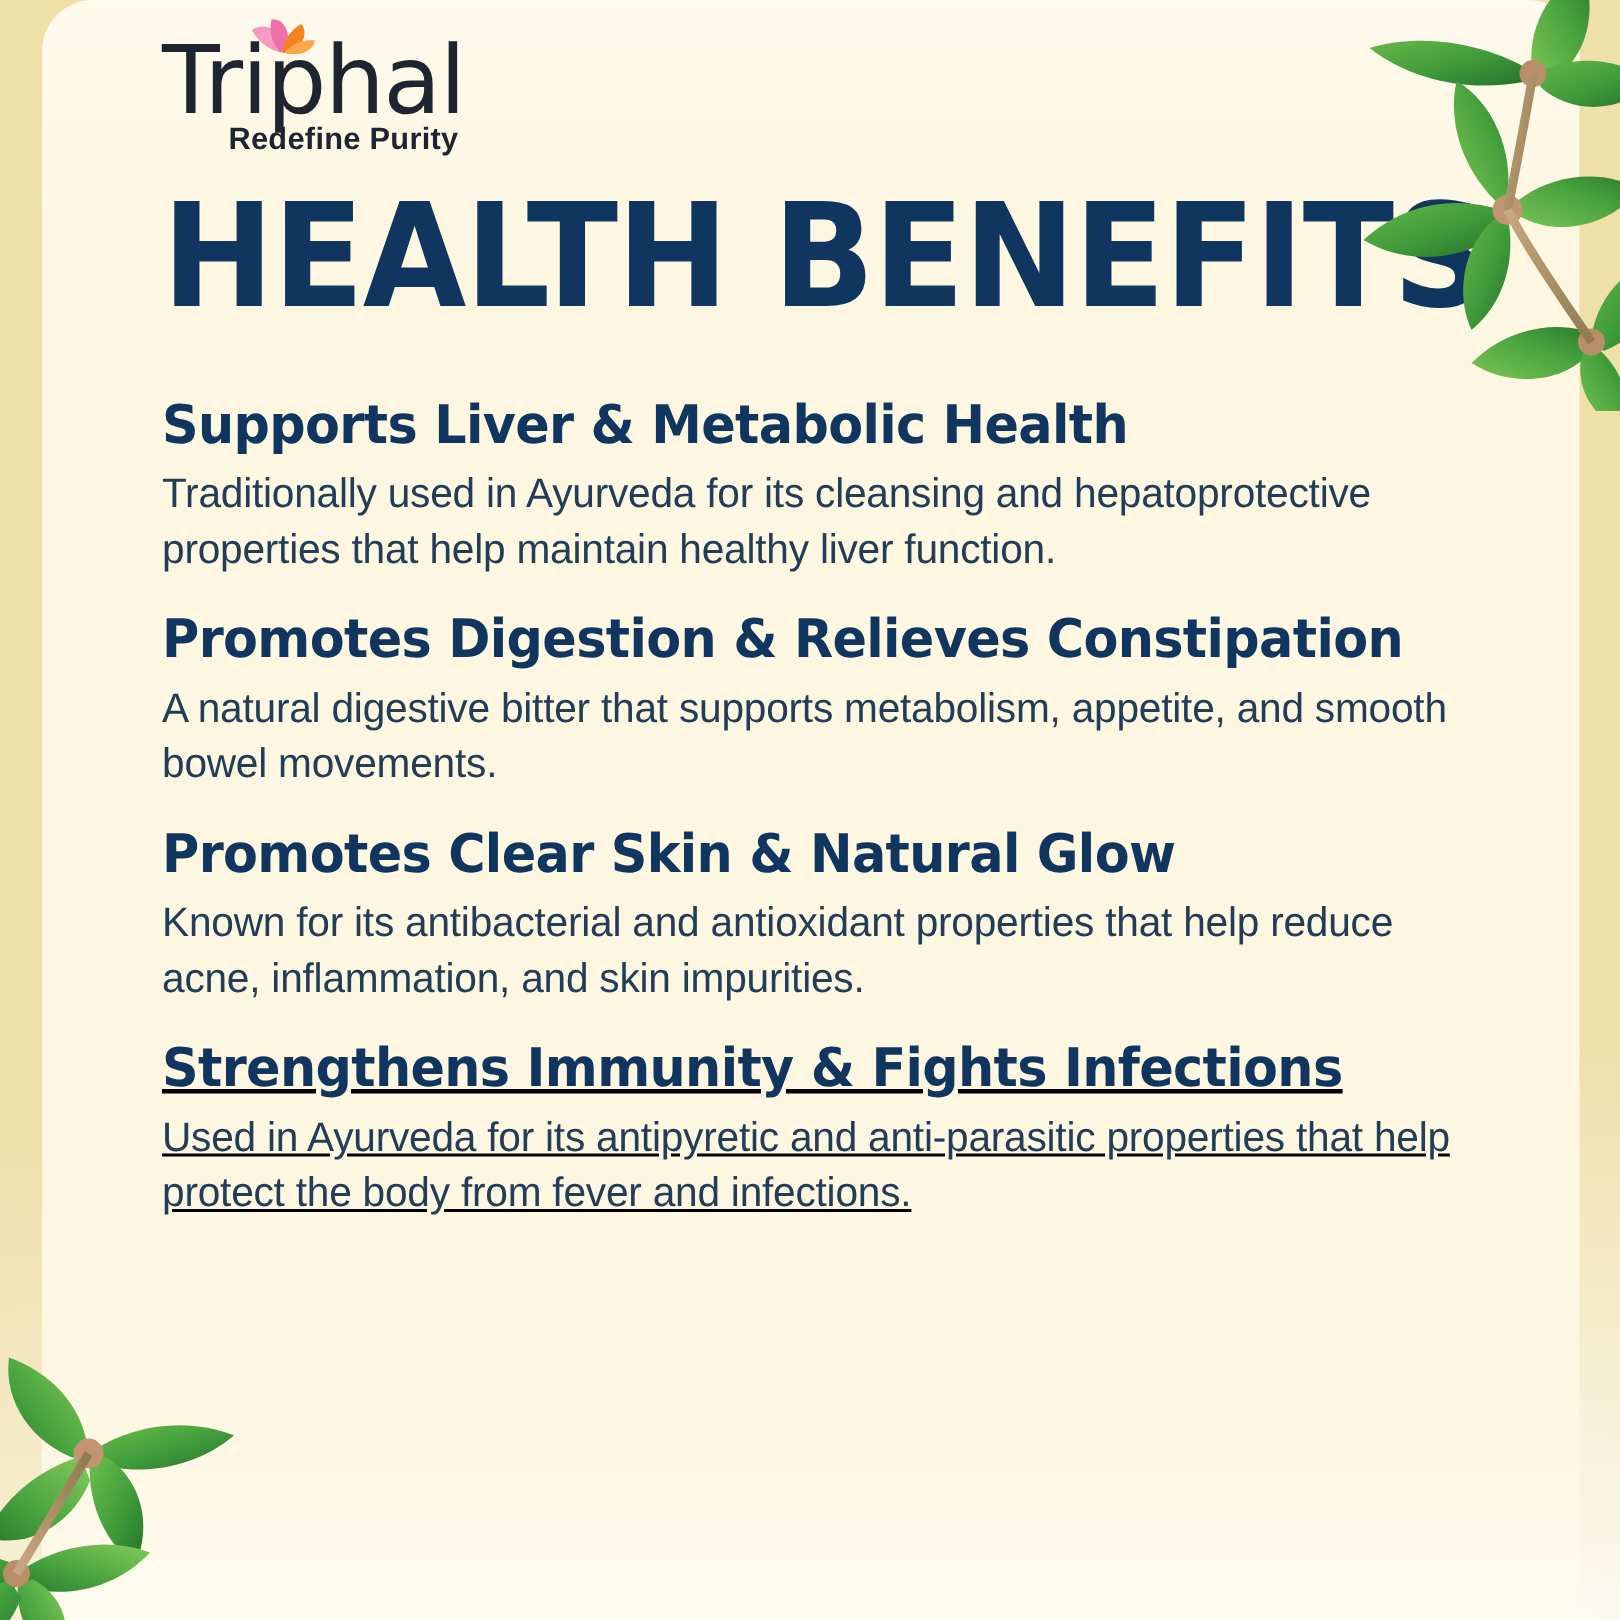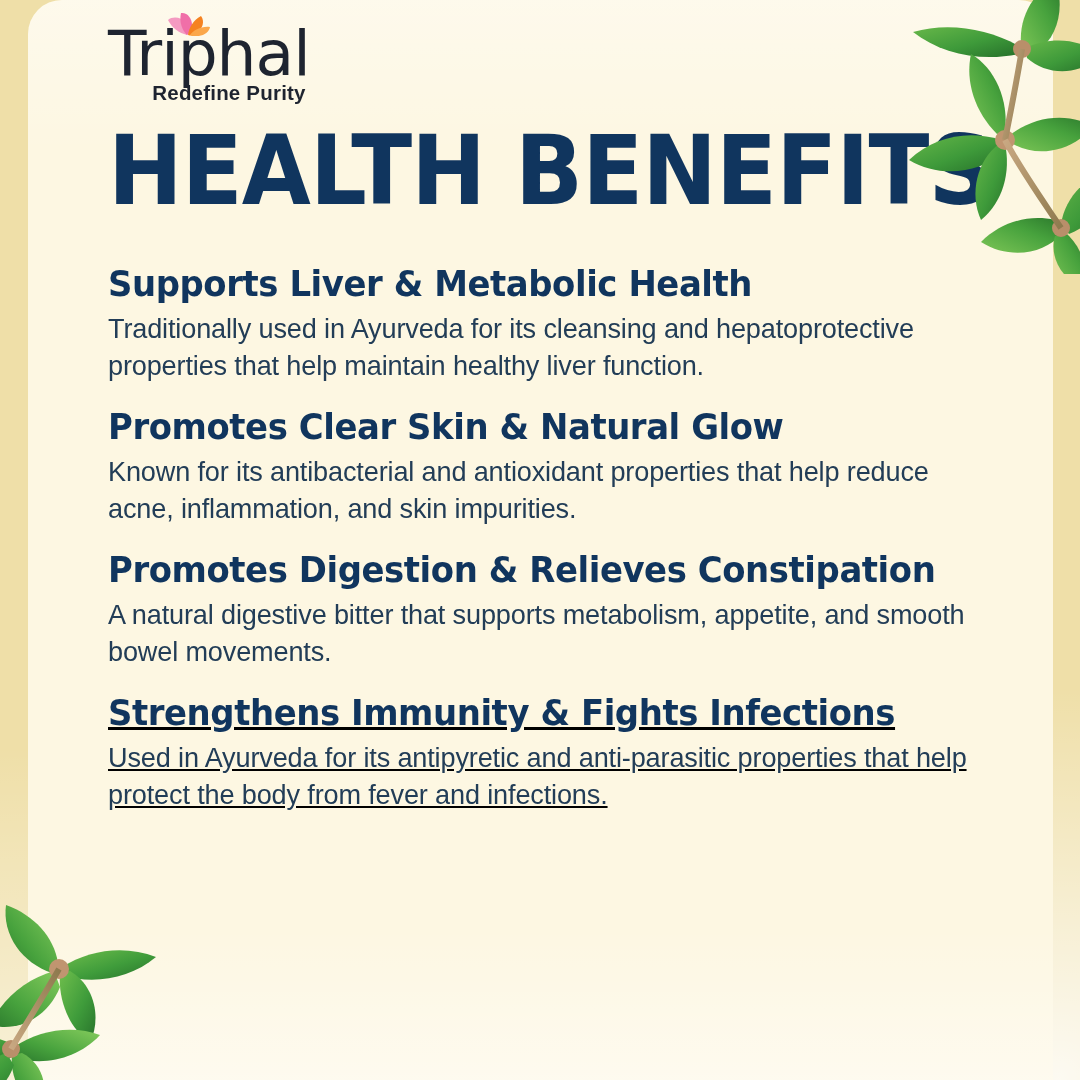--- a/index.html
+++ b/index.html
@@ -157,27 +157,27 @@
 
     <div id="benefits">
 
       <div class="benefit">
         <div class="b-head">Supports Liver &amp; Metabolic Health</div>
         <div class="b-body">Traditionally used in Ayurveda for its cleansing and hepatoprotective properties that help maintain healthy liver function.</div>
       </div>
 
 
       <div class="benefit">
+        <div class="b-head">Promotes Digestion &amp; Relieves Constipation</div>
+        <div class="b-body">A natural digestive bitter that supports metabolism, appetite, and smooth bowel movements.</div>
+      </div>
+
+      <div class="benefit">
         <div class="b-head">Promotes Clear Skin &amp; Natural Glow</div>
         <div class="b-body">Known for its antibacterial and antioxidant properties that help reduce acne, inflammation, and skin impurities.</div>
-      </div>
-
-      <div class="benefit">
-        <div class="b-head">Promotes Digestion &amp; Relieves Constipation</div>
-        <div class="b-body">A natural digestive bitter that supports metabolism, appetite, and smooth bowel movements.</div>
       </div>
 
       <div class="benefit">
         <div class="b-head">Strengthens Immunity &amp; Fights Infections</div>
         <div class="b-body">Used in Ayurveda for its antipyretic and anti-parasitic properties that help protect the body from fever and infections.</div>
       </div>
 
     </div>
   </div>
 

